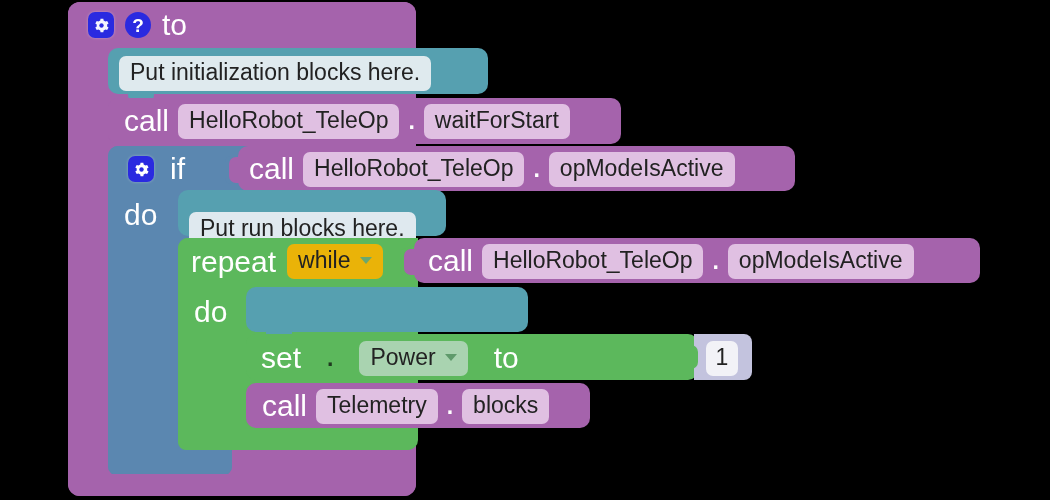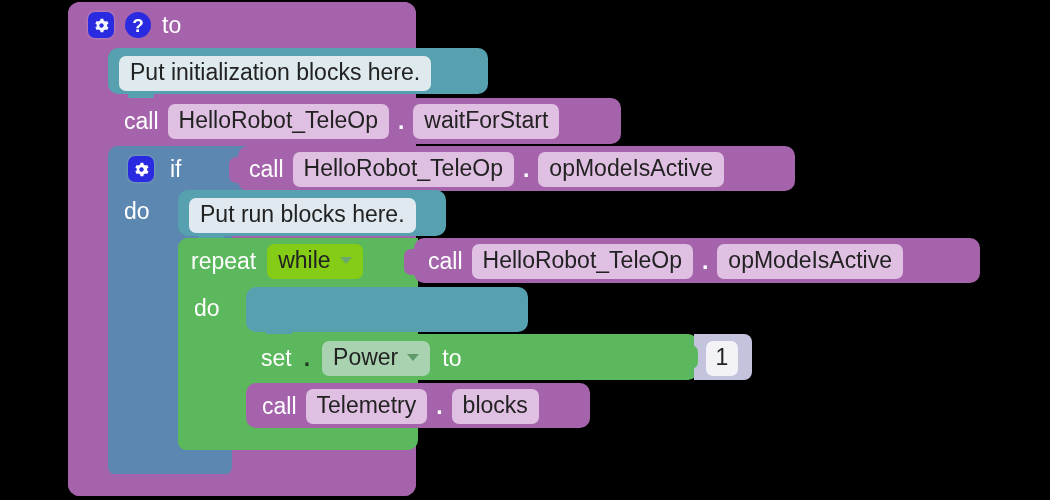--- a/index.html
+++ b/index.html
@@ -16,34 +16,34 @@
   .row{display:flex;align-items:center;}
 
   
   .c-purple{background:#a563ac;}
   .c-blue{background:#5b87b0;}
   .c-teal{background:#56a0b0;}
   .c-green{background:#5cb85c;}
   .c-lav{background:#c3c3de;}
 
   
-  .lbl{color:#ffffff;font-size:23px;line-height:1;white-space:nowrap;}
+  .lbl{color:#ffffff;font-size:30px;line-height:1;white-space:nowrap;}
   .dot{color:#ffffff;font-size:23px;line-height:1;font-weight:700;}
   .dot-dark{color:#1f3a1f;font-size:23px;line-height:1;font-weight:700;}
 
   
   .field{
     display:inline-flex;align-items:center;justify-content:center;
     border-radius:7px;padding:3px 11px 5px 11px;
     white-space:nowrap;font-size:23px;color:#222;
   }
   .f-purple{background:#e0c0e2;}
   .f-teal{background:#dfeaee;text-align:right;}
   .f-blue{background:#dfe9ef;}
-  .f-green{background:#84cc16;}
+  .f-green{background:#eab308;}
   .f-green2{background:#a9d3b0;}
   .f-white{background:#f2f2f7;}
 
   .caret{
     display:inline-block;margin-left:9px;width:0;height:0;
     border-left:6px solid transparent;border-right:6px solid transparent;
   }
   .caret-g{border-top:7px solid #6aa86f;}
   .caret-g2{border-top:7px solid #5f9a6b;}
 
@@ -125,21 +125,21 @@
     <span class="lbl">call</span>
     <span class="field f-purple">HelloRobot_TeleOp</span>
     <span class="dot">.</span>
     <span class="field f-purple">opModeIsActive</span>
   </div>
 
   <span class="blk lbl" style="left:124px;top:200px;">do</span>
 
   <div class="blk c-teal rounded" style="left:178px;top:190px;width:268px;height:46px;"></div>
   <div class="blk notch c-teal" style="left:198px;top:236px;"></div>
-  <div class="blk" style="left:189px;top:198px;">
+  <div class="blk" style="left:189px;top:212px;">
     <span class="field f-blue">Put run blocks here.</span>
   </div>
 
   <div class="blk c-green" style="left:178px;top:238px;width:240px;height:212px;border-radius:10px 0 10px 10px;"></div>
   <div class="blk c-green" style="left:178px;top:238px;width:240px;height:47px;border-radius:10px 10px 0 0;"></div>
   <div class="blk c-green" style="left:400px;top:248px;width:22px;height:28px;border-radius:6px;"></div>
   <div class="blk notch c-green" style="left:198px;top:450px;"></div>
 
   <div class="blk row" style="left:191px;top:246px;height:31px;gap:11px;">
     <span class="lbl">repeat</span>
@@ -158,21 +158,21 @@
     <span class="field f-purple">opModeIsActive</span>
   </div>
 
   <span class="blk lbl" style="left:194px;top:297px;">do</span>
 
   <div class="blk c-teal rounded" style="left:246px;top:287px;width:282px;height:45px;"></div>
   <div class="blk notch c-teal" style="left:266px;top:332px;"></div>
 
   <div class="blk c-green rounded" style="left:246px;top:334px;width:452px;height:46px;"></div>
   <div class="blk notch c-green" style="left:266px;top:380px;"></div>
-  <div class="blk row" style="left:261px;top:343px;height:30px;gap:12px;">
+  <div class="blk row" style="left:261px;top:343px;height:30px;gap:26px;">
     <span class="lbl">set</span>
     <span class="dot-dark">.</span>
     <span class="field f-green2">
       <span>Power</span>
       <i class="caret caret-g2"></i>
     </span>
     <span class="lbl">to</span>
   </div>
 
   <div class="blk c-lav" style="left:694px;top:334px;width:58px;height:46px;border-radius:0 8px 8px 0;"></div>

